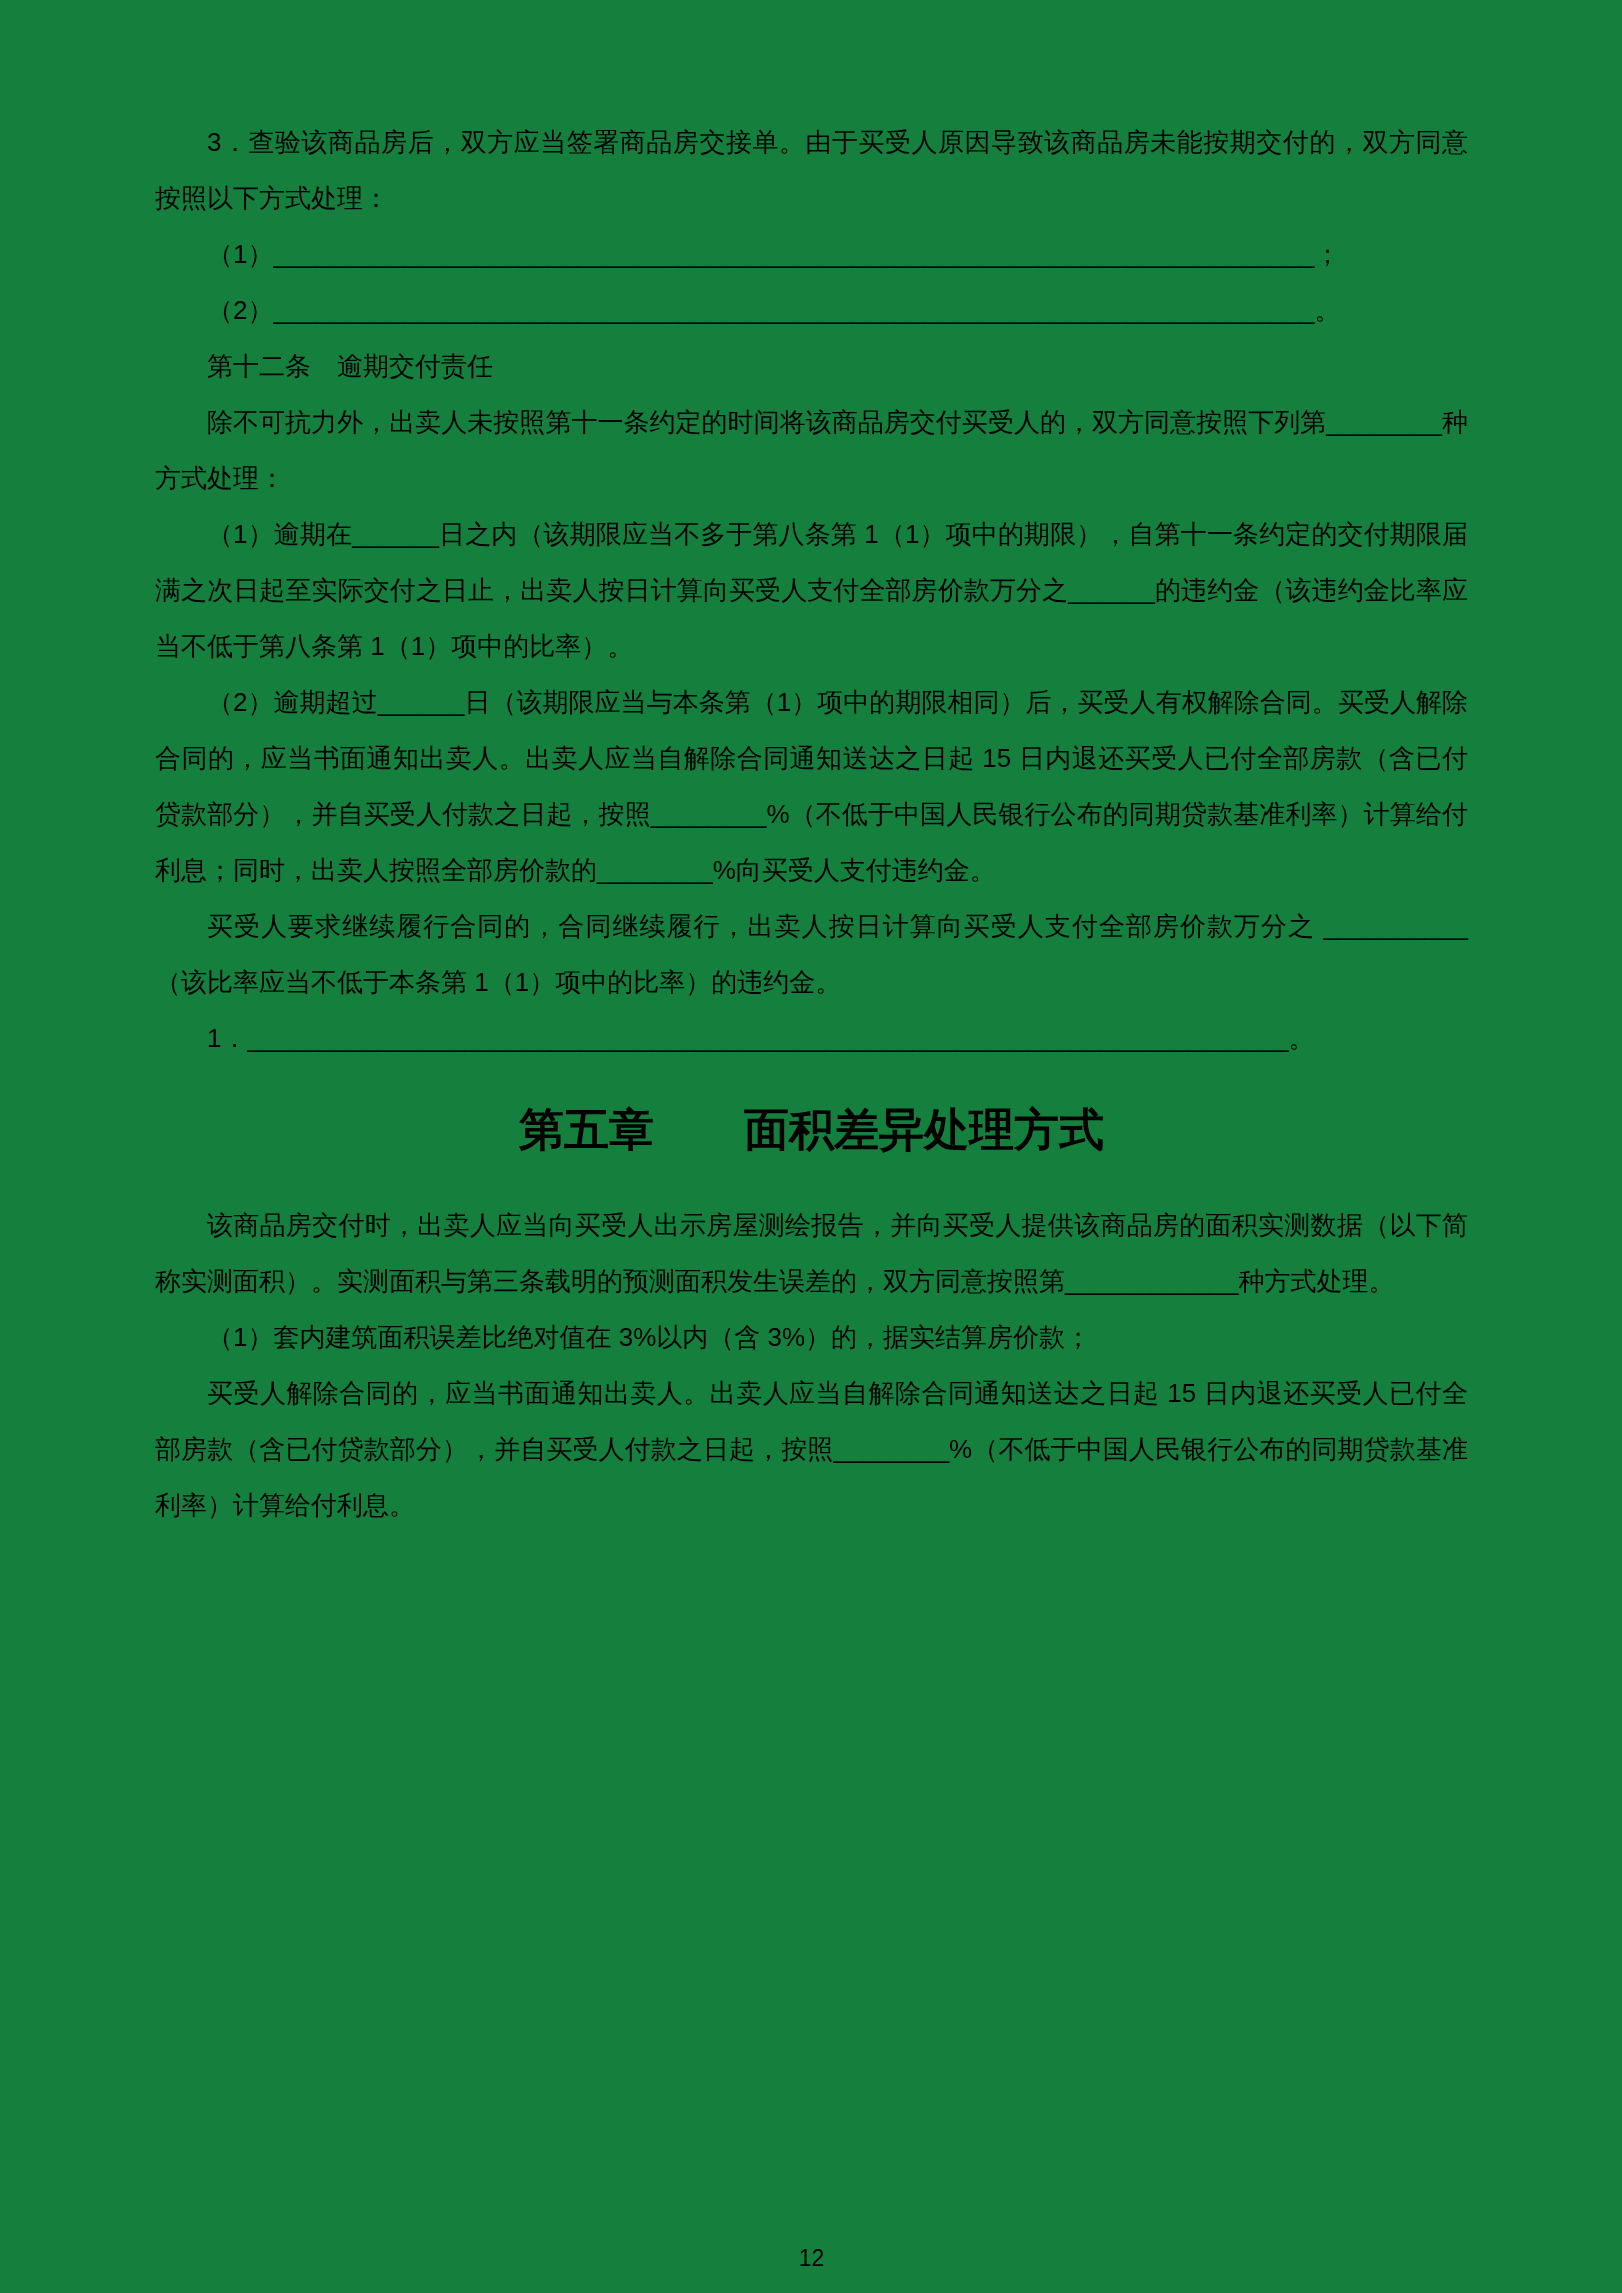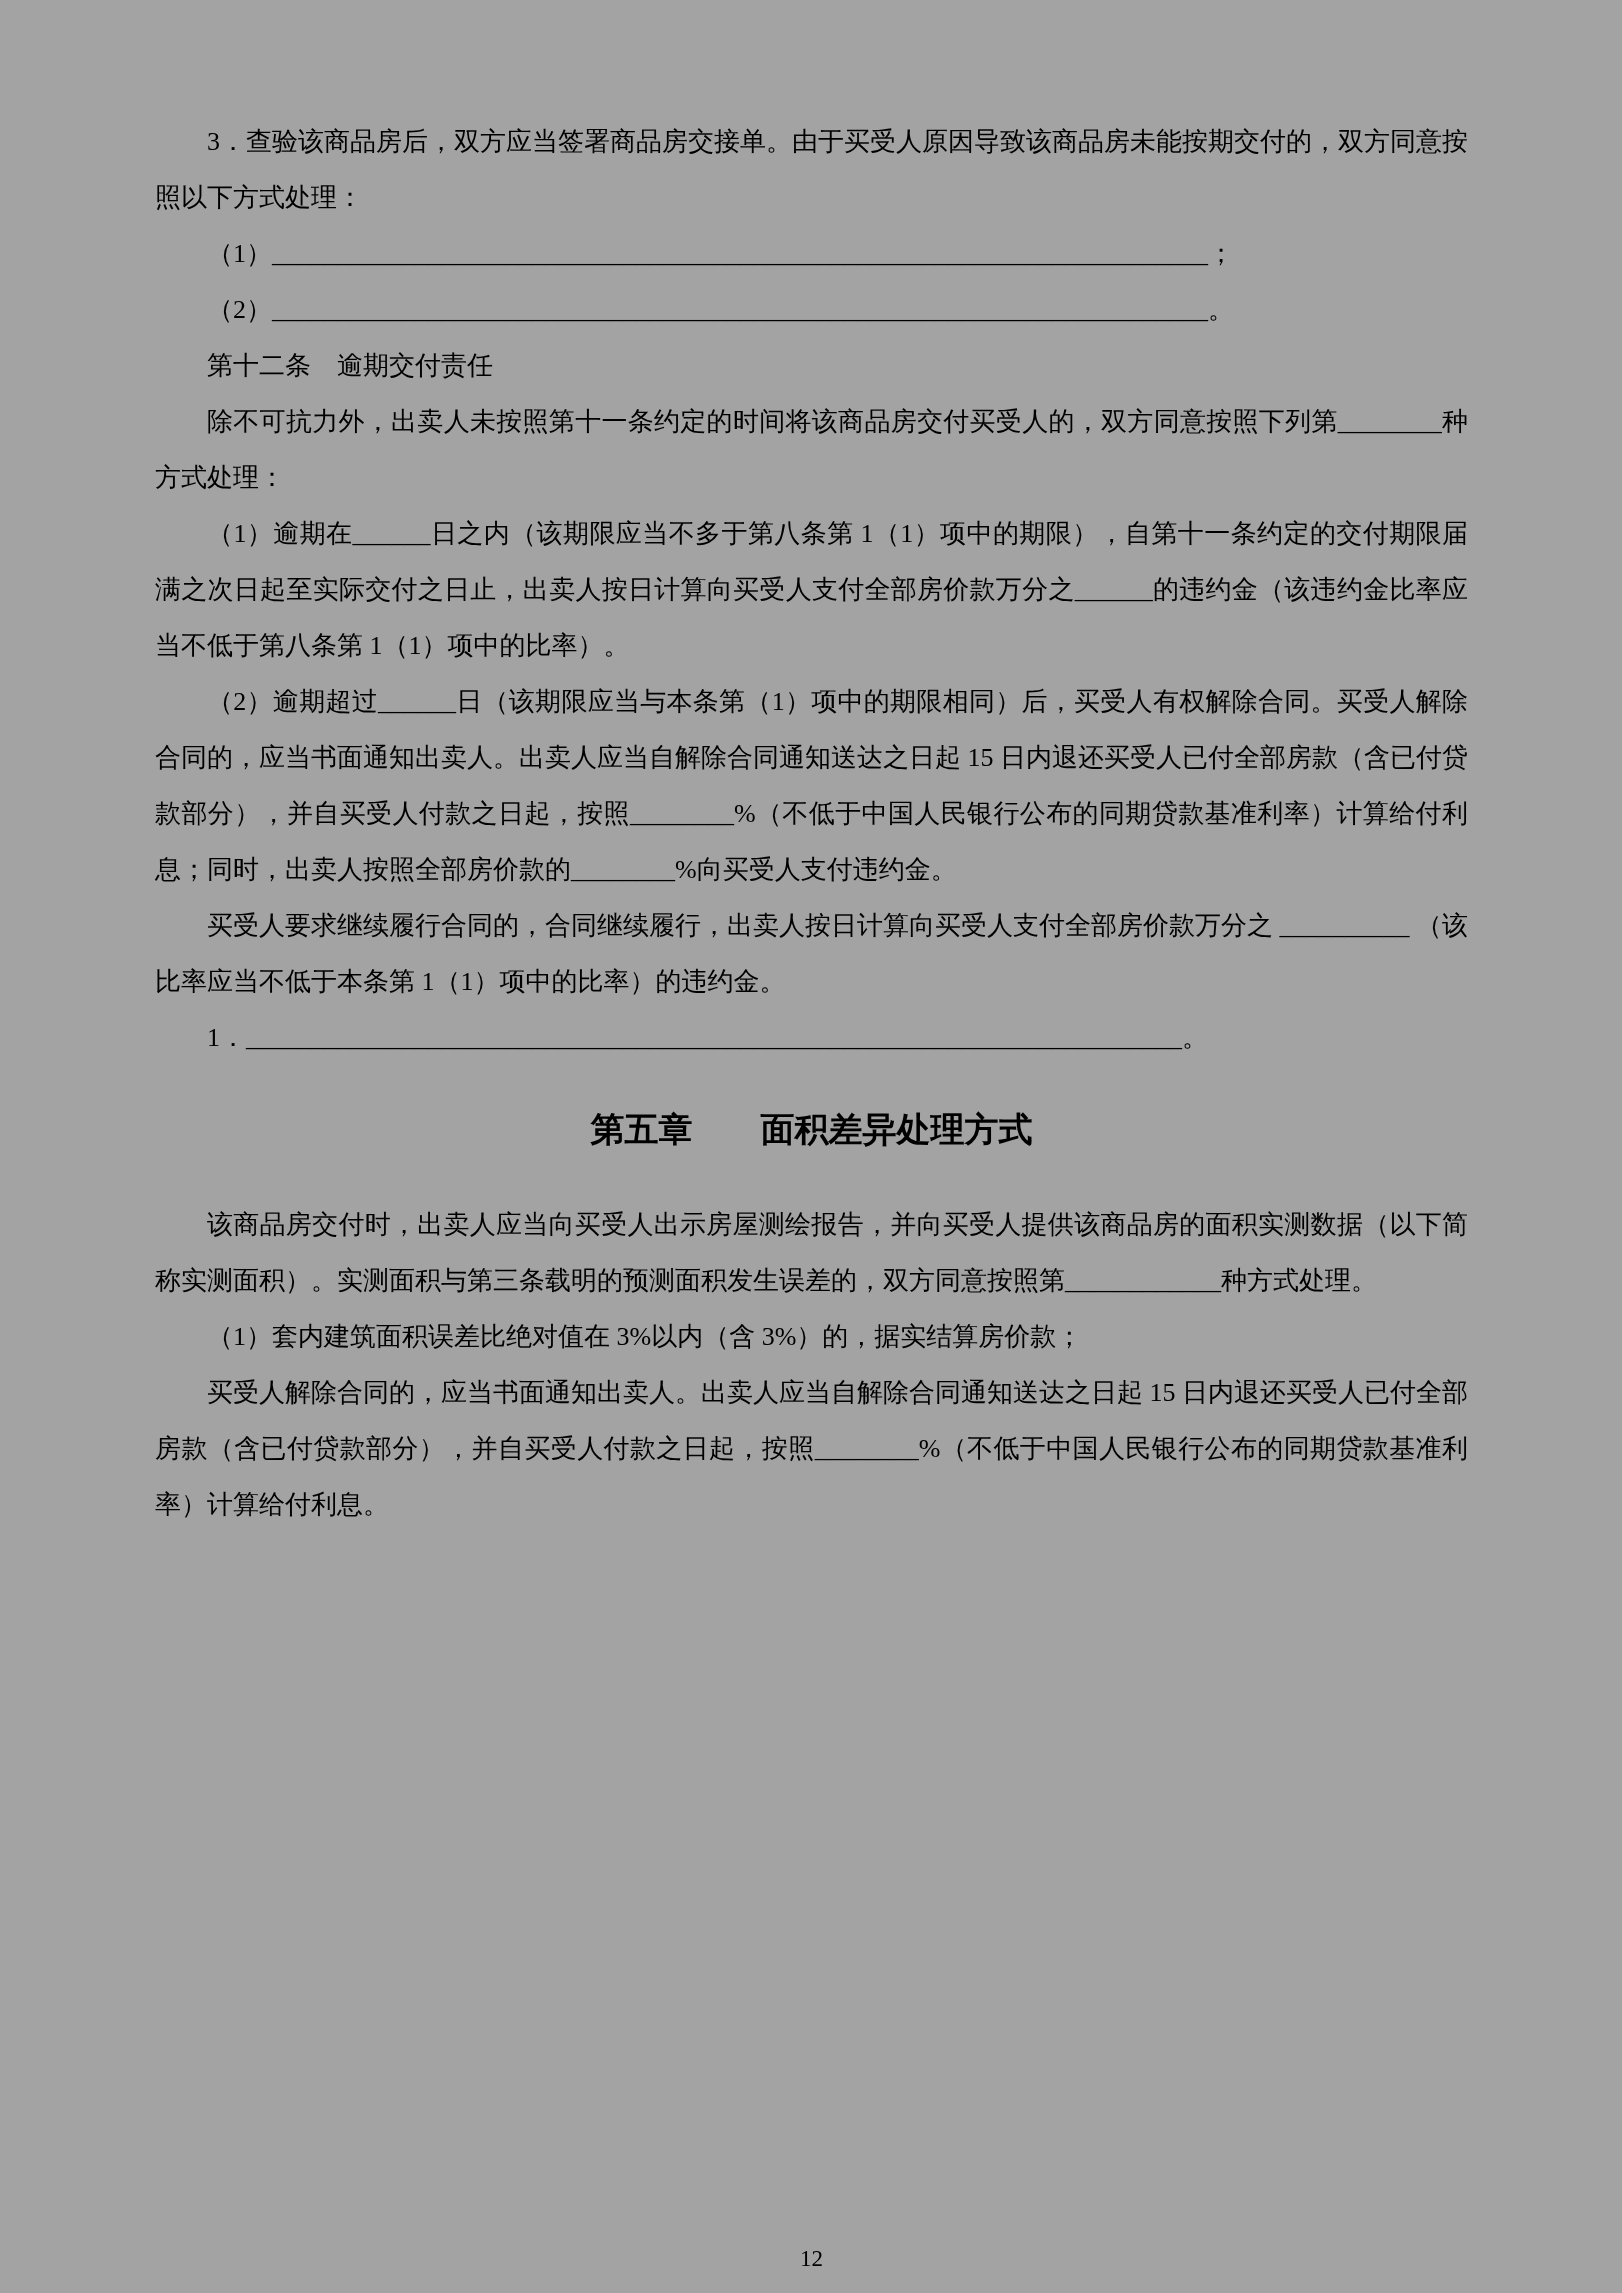--- a/index.html
+++ b/index.html
@@ -5,39 +5,39 @@
   html, body {
     margin: 0;
     padding: 0;
     background: #ffffff;
   }
   .page {
     position: relative;
     width: 1623px;
     height: 2294px;
     margin: 0 auto;
-    background: #a3a3a3;
+    background: #15803d;
     box-sizing: border-box;
     padding: 114px 155px 14px 155px;
-    font-family: Liberation Serif, serif;
+    font-family: Liberation Sans, sans-serif;
     color: #000000;
   }
   .page p {
     margin: 0;
     font-size: 26px;
     line-height: 56px;
     text-align: justify;
     text-indent: 2em;
     word-break: break-all;
     overflow-wrap: anywhere;
   }
   .page p.chapter-title {
     text-indent: 0;
     text-align: center;
-    font-size: 34px;
+    font-size: 45px;
     font-weight: bold;
     line-height: 51px;
     margin-top: 38px;
     margin-bottom: 42px;
   }
   .page p.page-number {
     position: absolute;
     left: 0;
     right: 0;
     bottom: 22px;

